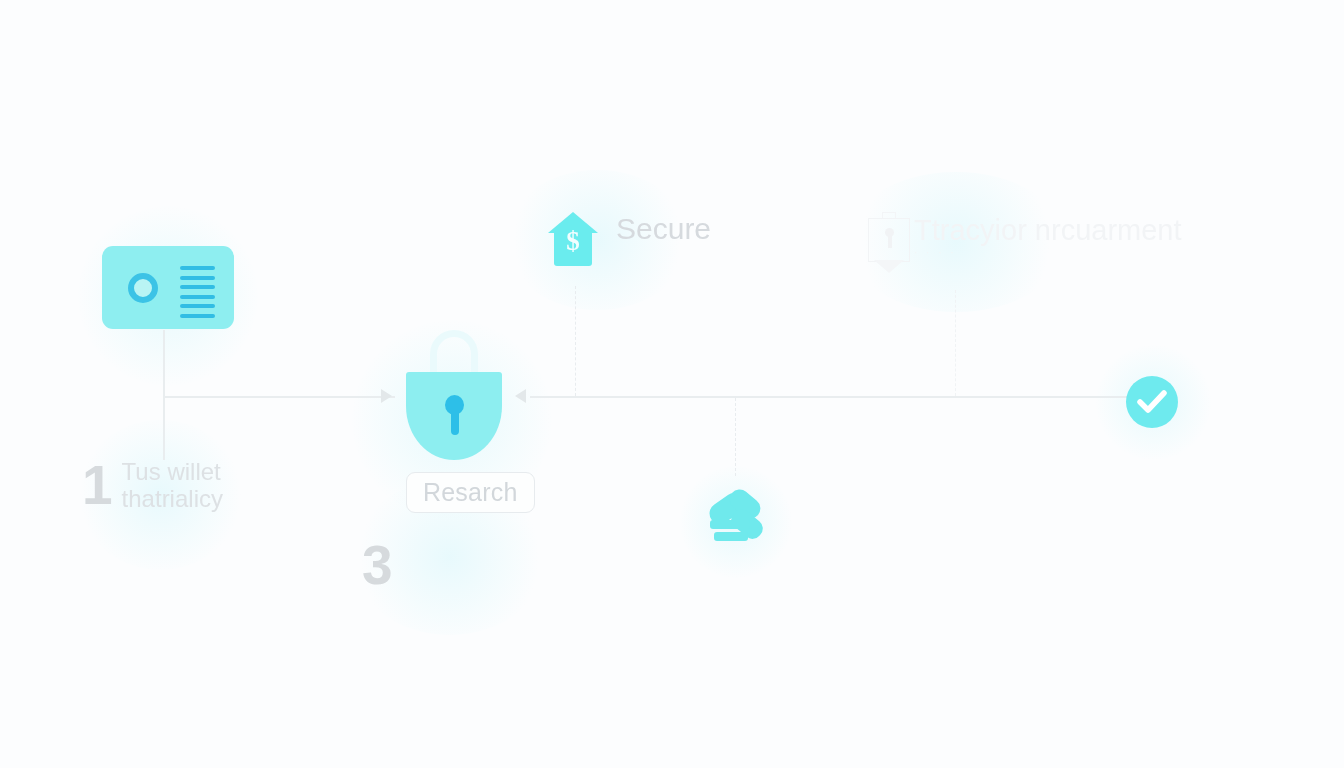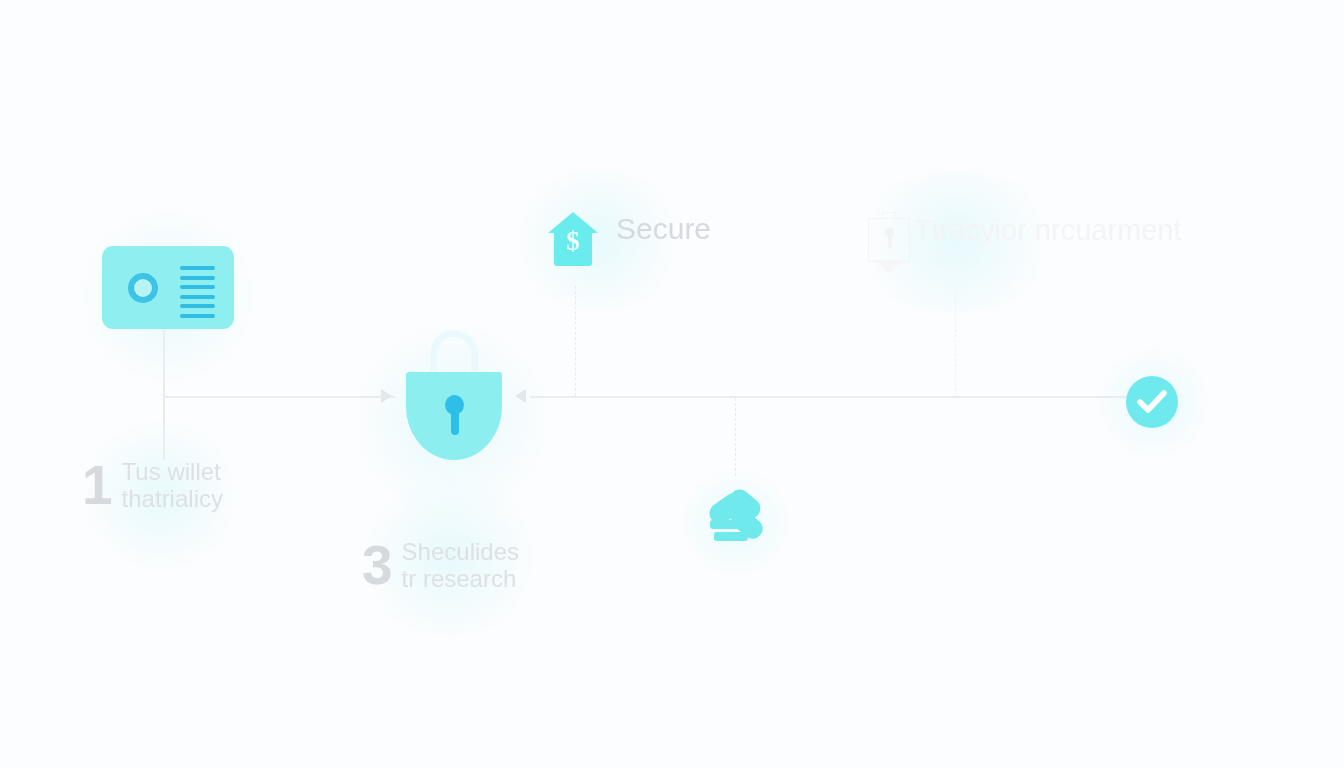--- a/index.html
+++ b/index.html
@@ -303,20 +303,21 @@
         <i></i>
     </div>
   </div>
 
   <div class="lock-wrap">
     <div class="lock-shackle"></div>
     <div class="lock-body"></div>
     <div class="lock-key"></div>
   </div>
 
+  <div class="chip">Resarch</div>
 
   <div class="house-wrap">
     <div class="house-roof"></div>
     <div class="house-body"></div>
     <div class="house-dollar">$</div>
   </div>
   <div class="label-secure">Secure</div>
 
   <div class="badge-wrap">
     <div class="badge-tab"></div>
@@ -347,19 +348,15 @@
   <div class="step" style="left:82px; top:458px;">
     <div class="step-num">1</div>
     <div class="step-text">
       <span>Tus willet</span>
       <span>thatrialicy</span>
     </div>
   </div>
 
   <div class="step" style="left:362px; top:538px;">
     <div class="step-num">3</div>
-    <div class="step-text">
-      <span>Sheculides</span>
-      <span>tr research</span>
-    </div>
   </div>
 
 </div>
 
 </body></html>

